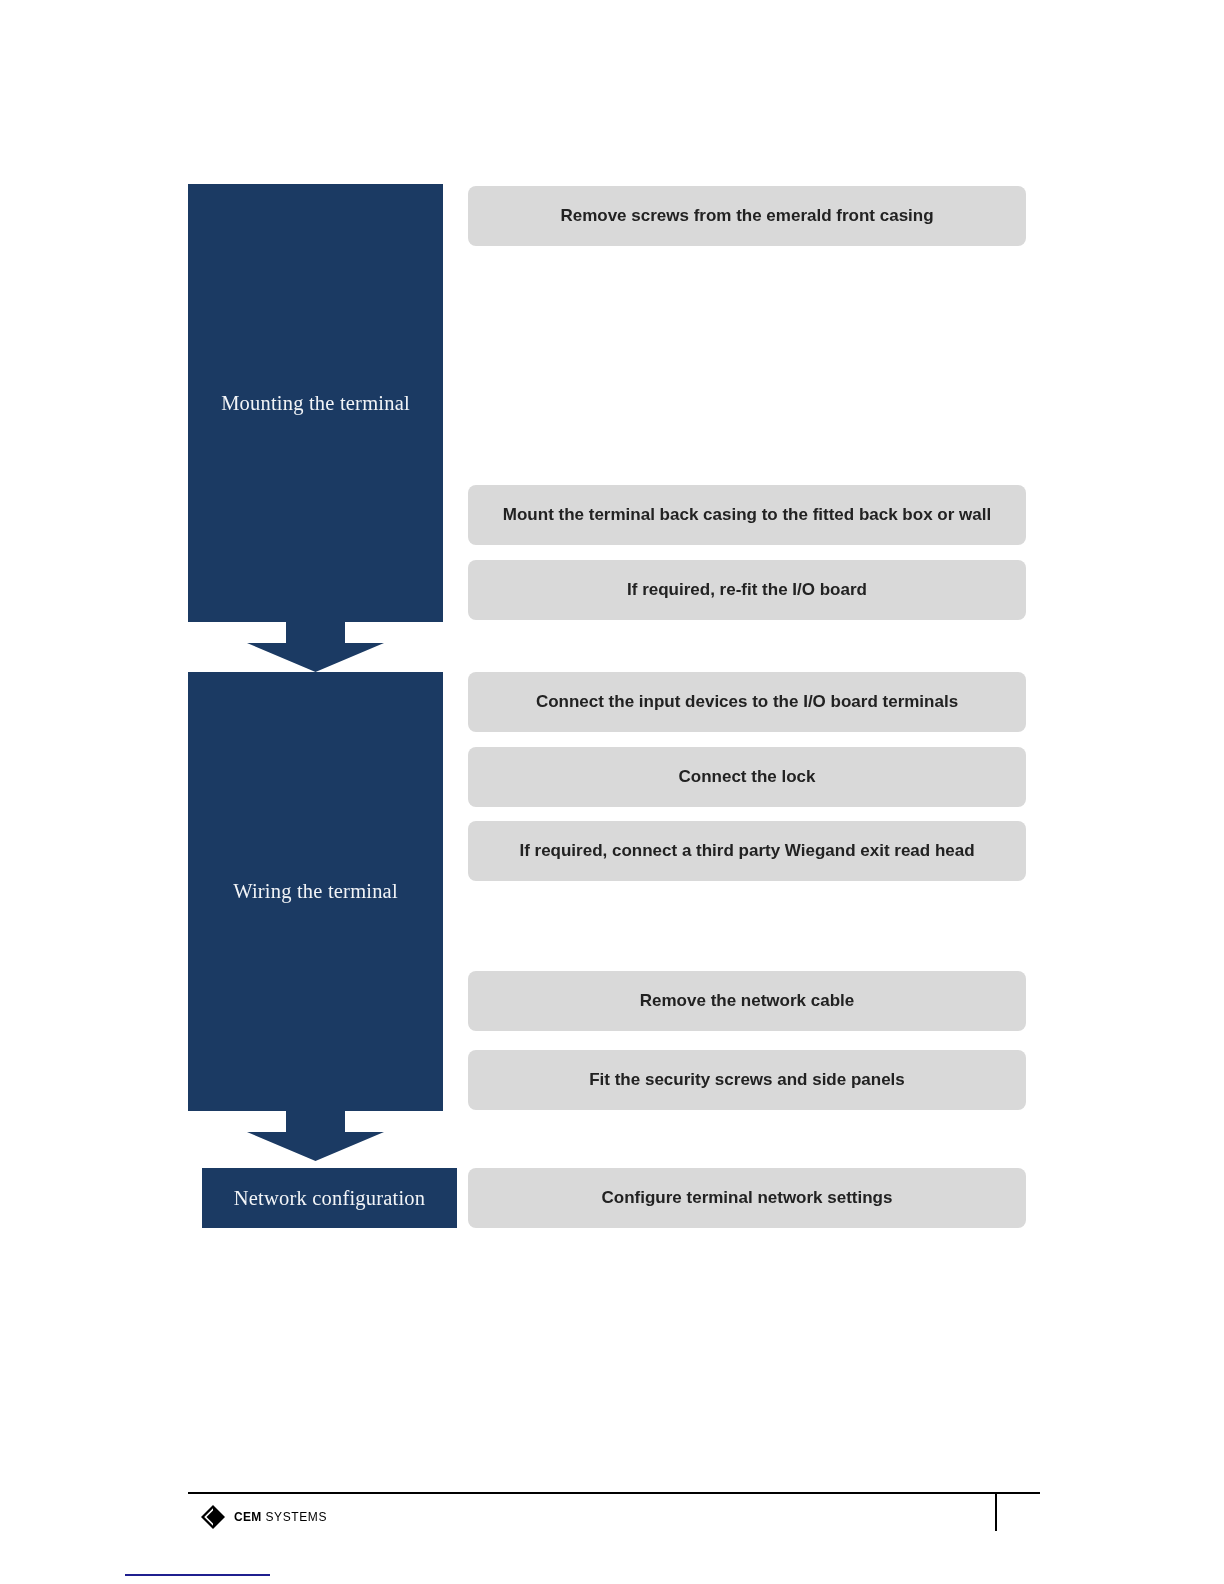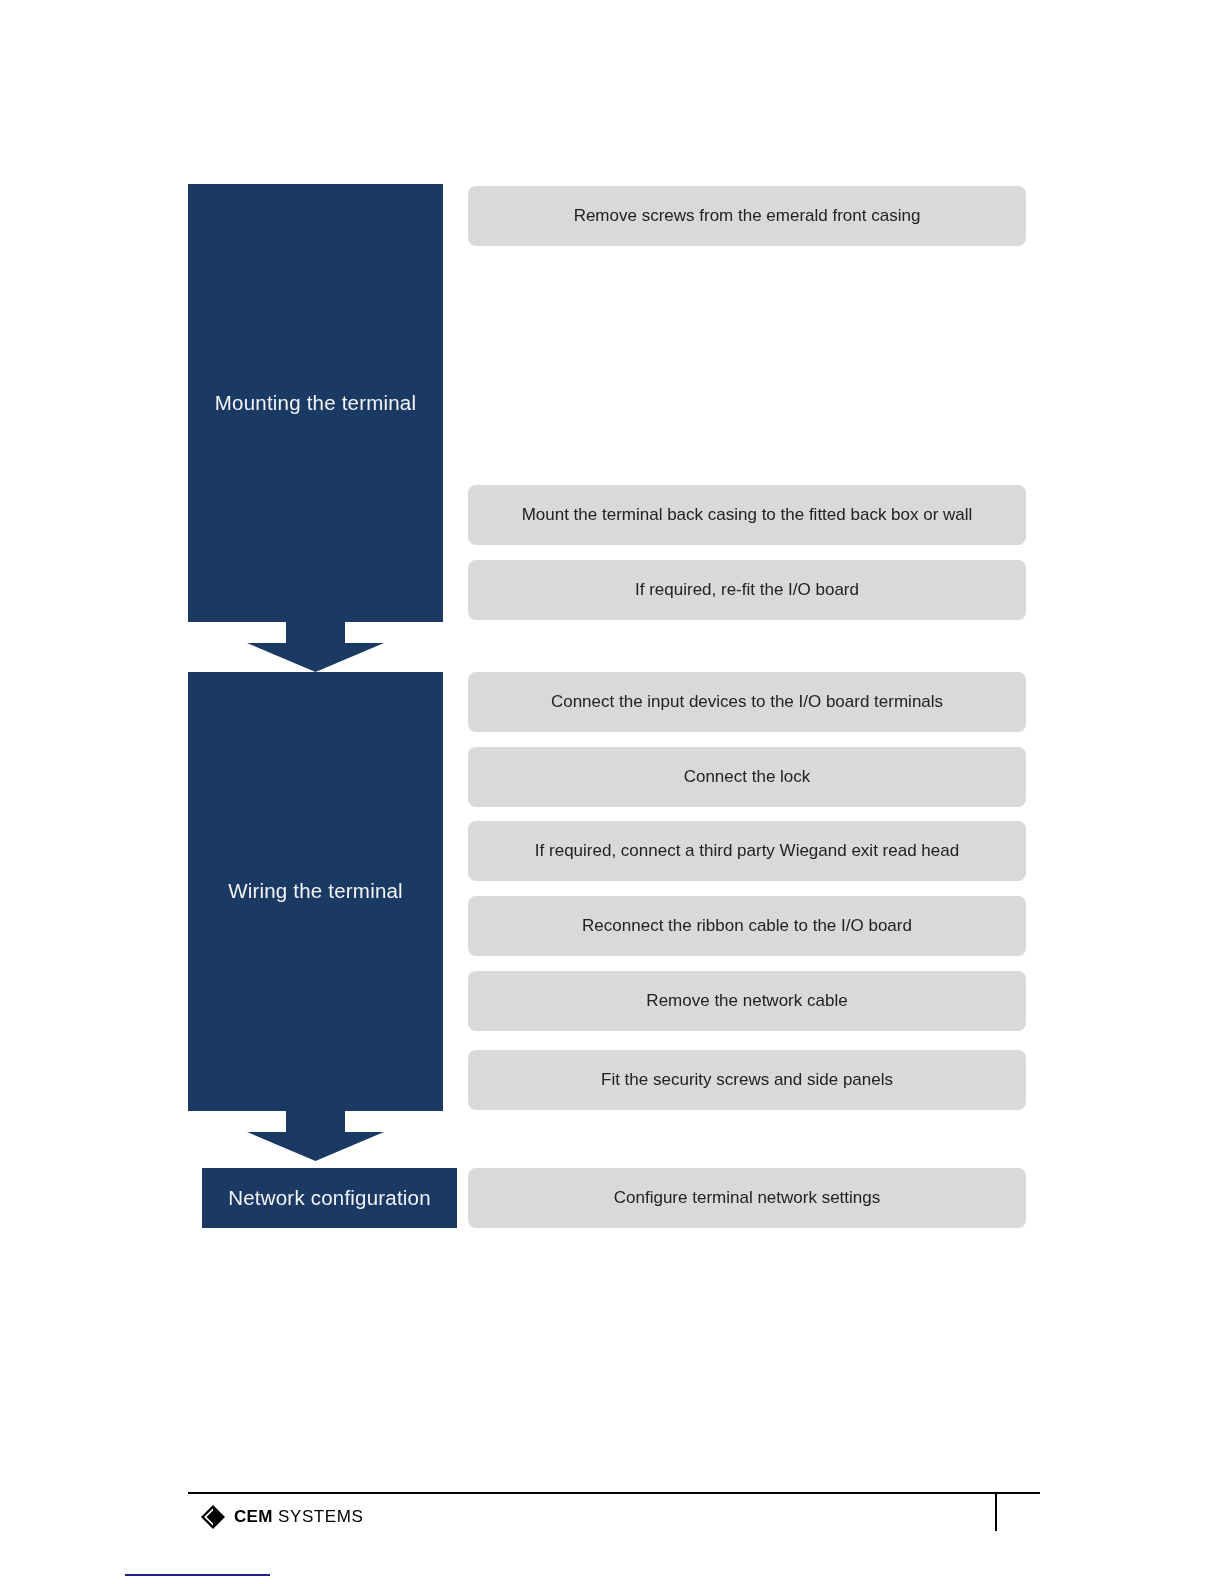--- a/index.html
+++ b/index.html
@@ -29,20 +29,21 @@
   .stage-block {
     position: absolute;
     left: 188px;
     width: 255px;
     background: #1B3A63;
     color: #ffffff;
     display: flex;
     align-items: center;
     justify-content: center;
     box-sizing: border-box;
+    font-family: Liberation Serif, serif;
   }
   .stage-label {
     font-size: 20.5px;
     font-weight: 400;
     letter-spacing: 0.2px;
     color: #f2f4f7;
     text-align: center;
     line-height: 1.2;
   }
 
@@ -70,21 +71,21 @@
     background: #D9D9D9;
     border-radius: 8px;
     display: flex;
     align-items: center;
     justify-content: center;
     box-sizing: border-box;
     padding: 0 16px;
   }
   .step-text {
     font-size: 17px;
-    font-weight: 400;
+    font-weight: 700;
     color: #222222;
     text-align: center;
     line-height: 1.25;
   }
 
   
   #page-footer {
     position: absolute;
     left: 0;
     top: 1460px;
@@ -110,21 +111,21 @@
   #footer-logo {
     position: absolute;
     left: 200px;
     top: 44px;
     display: flex;
     align-items: center;
     gap: 8px;
   }
   #footer-logo svg { display: block; }
   .logo-wordmark {
-    font-size: 17px;
+    font-size: 12px;
     letter-spacing: 0.3px;
     color: #000000;
     white-space: nowrap;
   }
   .logo-cem { font-weight: 700; }
   .logo-systems { font-weight: 400; letter-spacing: 0.6px; }
   #footer-accent-rule {
     position: absolute;
     left: 125px;
     top: 114px;
@@ -173,23 +174,20 @@
   </div>
 
   <div class="step-box" style="top:672px">
     <span class="step-text">Connect the input devices to the I/O board terminals</span>
   </div>
   <div class="step-box" style="top:747px">
     <span class="step-text">Connect the lock</span>
   </div>
   <div class="step-box" style="top:821px">
     <span class="step-text">If required, connect a third party Wiegand exit read head</span>
-  </div>
-  <div class="step-box" style="top:896px">
-    <span class="step-text">Reconnect the ribbon cable to the I/O board</span>
   </div>
   <div class="step-box" style="top:971px">
     <span class="step-text">Remove the network cable</span>
   </div>
   <div class="step-box" style="top:1050px">
     <span class="step-text">Fit the security screws and side panels</span>
   </div>
 
   <div class="step-box" style="top:1168px">
     <span class="step-text">Configure terminal network settings</span>

